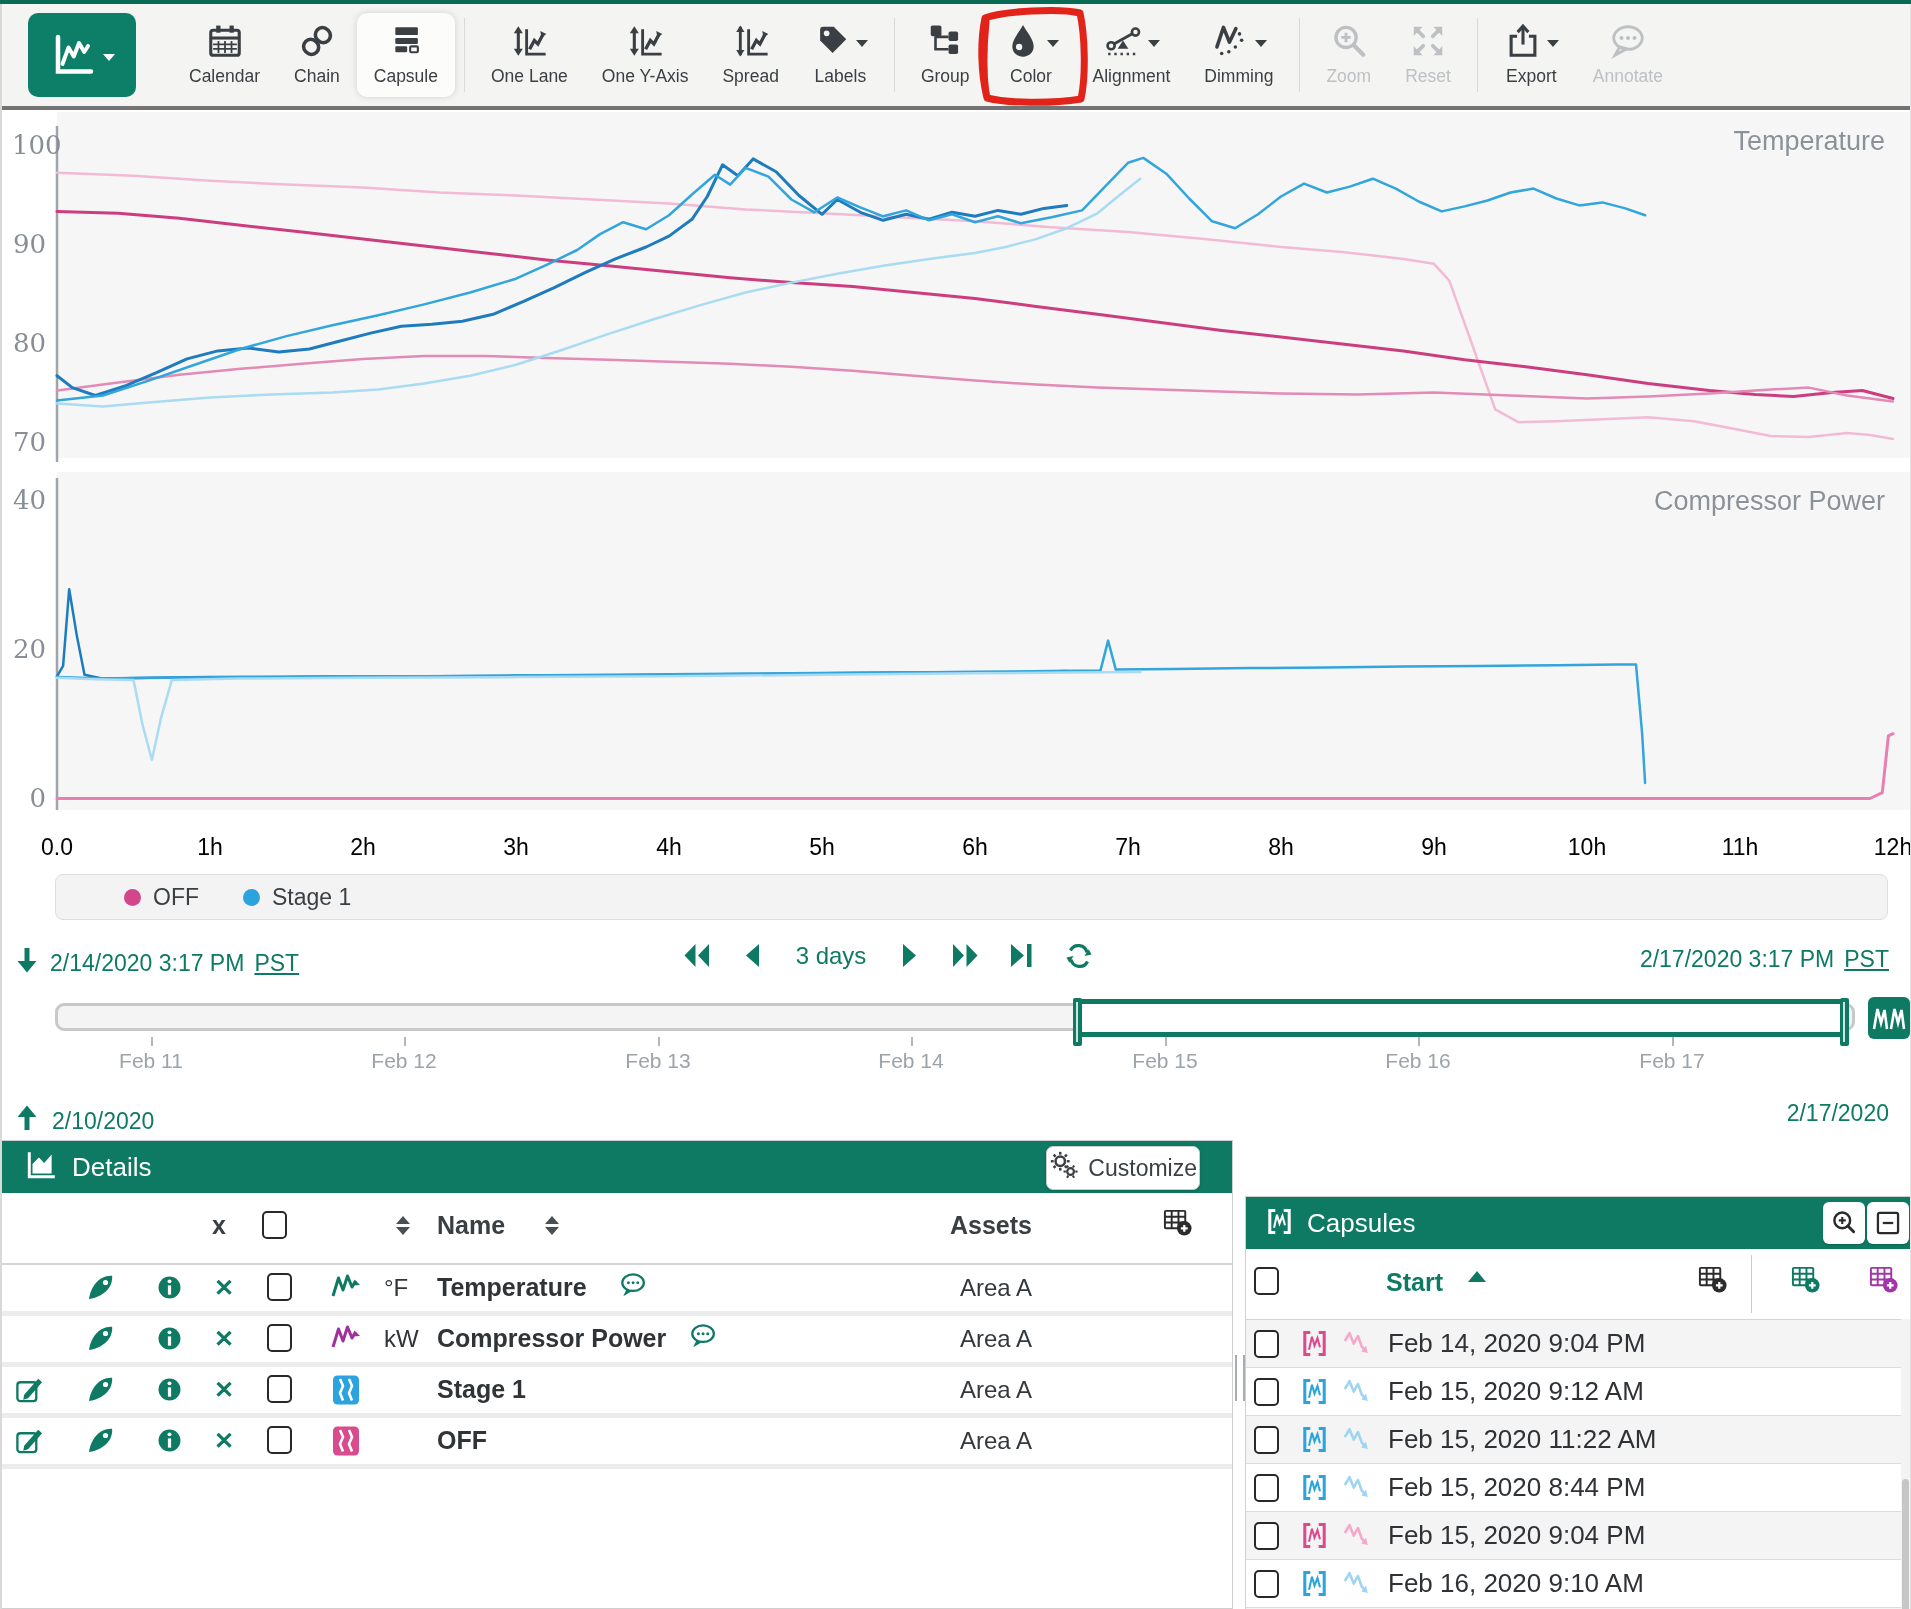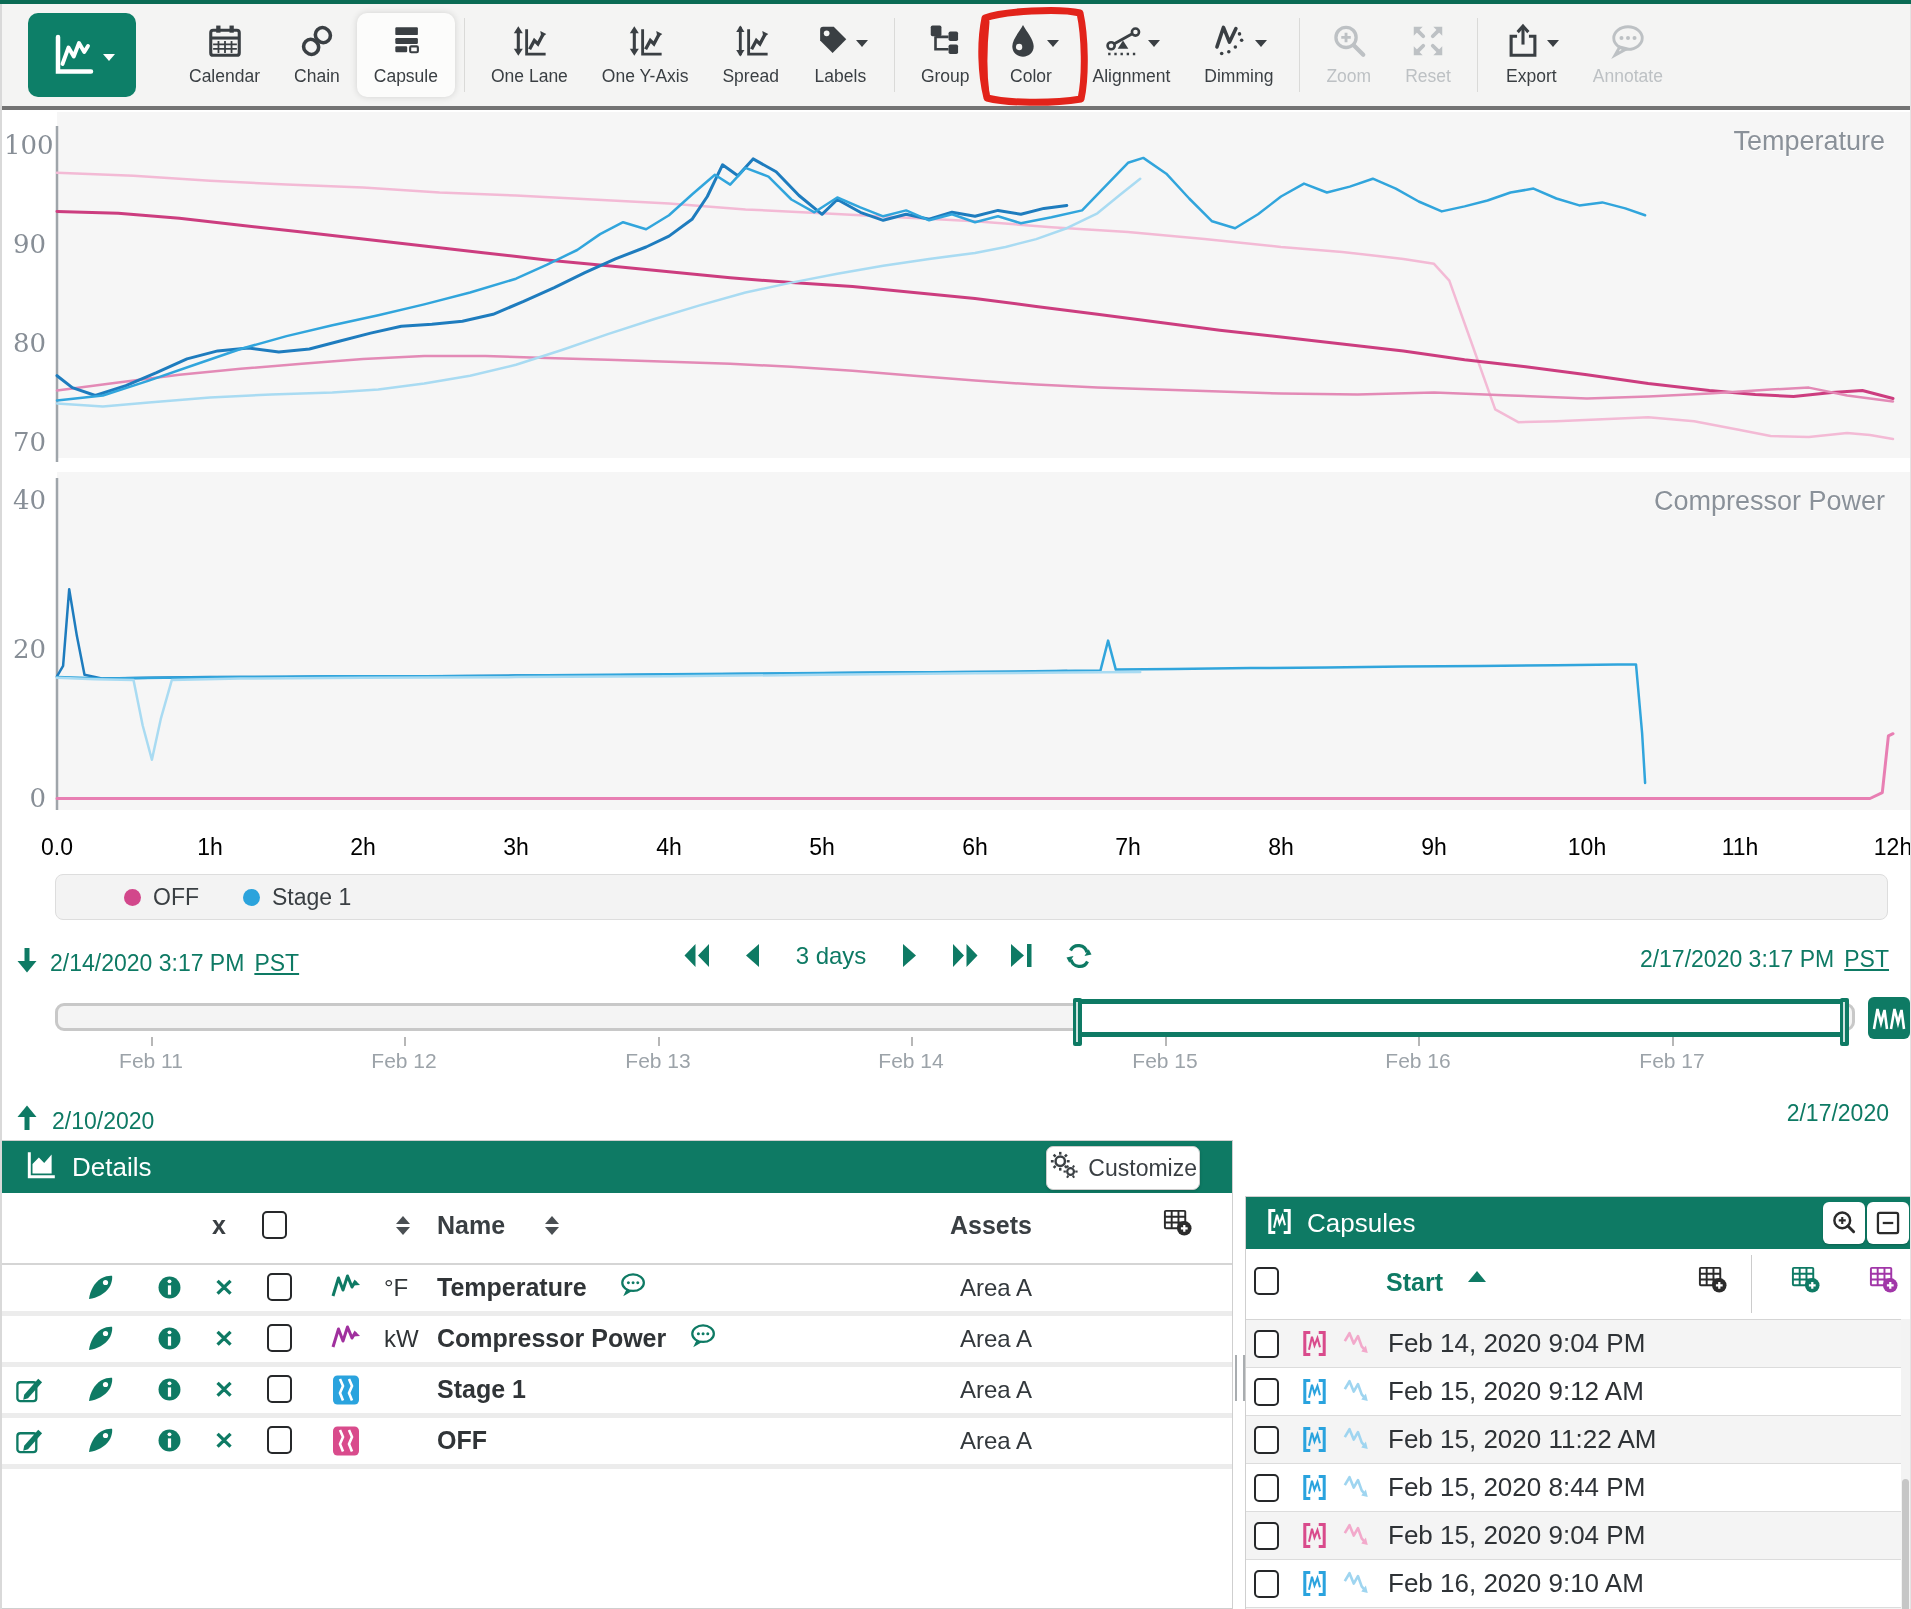--- a/index.html
+++ b/index.html
@@ -326,21 +326,21 @@
       <svg class="lane-svg" style="top:6px" width="1861" height="356">
         <rect x="7" y="0" width="1854" height="346" fill="#f6f6f6"></rect>
         <line x1="7" y1="14" x2="7" y2="350" stroke="#9fa5aa" stroke-width="2.5"></line>
         <polyline points="7.0,60.7 83.5,63.7 160.0,68.7 236.5,72.6 313.0,75.6 389.5,80.5 466.0,83.5 542.5,87.5 619.0,91.4 695.5,97.4 772.0,101.3 848.5,105.3 925.0,109.3 1001.5,115.2 1078.0,120.1 1154.5,127.1 1231.0,135.0 1292.2,139.9 1353.4,146.9 1384.0,151.8 1399.3,168.7 1422.3,233.0 1445.2,297.4 1468.2,310.2 1506.4,309.2 1552.3,307.3 1598.2,305.3 1644.1,309.2 1690.0,318.1 1720.6,324.1 1758.8,325.1 1797.1,321.1 1820.0,323.1 1843.0,327.1" fill="none" stroke="#F3BAD5" stroke-width="2.5" stroke-linejoin="round" stroke-linecap="round"></polyline>
         <polyline points="7.0,99.4 68.2,101.3 129.4,106.3 190.6,113.2 251.8,120.1 313.0,127.1 374.2,134.0 435.4,140.9 496.6,147.9 557.8,153.8 619.0,159.7 680.2,165.7 741.4,170.6 802.6,174.6 863.8,180.5 925.0,186.5 986.2,194.4 1047.4,202.3 1108.6,210.2 1169.8,218.2 1231.0,225.1 1292.2,232.0 1353.4,238.9 1414.6,247.8 1475.8,254.8 1537.0,262.7 1598.2,271.6 1659.4,278.5 1705.3,282.5 1743.5,284.5 1781.8,280.5 1812.4,278.5 1843.0,286.5" fill="none" stroke="#CC3D7F" stroke-width="3" stroke-linejoin="round" stroke-linecap="round"></polyline>
         <polyline points="7.0,278.5 68.2,270.6 129.4,262.7 190.6,256.8 251.8,251.8 313.0,246.9 374.2,243.9 435.4,243.9 496.6,245.9 557.8,247.8 619.0,249.8 680.2,251.8 741.4,254.8 802.6,258.7 863.8,263.7 925.0,268.6 986.2,272.6 1047.4,275.6 1108.6,277.6 1169.8,279.5 1231.0,281.5 1307.5,282.5 1384.0,280.5 1460.5,283.5 1537.0,286.5 1598.2,284.5 1659.4,281.5 1720.6,277.6 1758.8,275.6 1797.1,283.5 1843.0,289.4" fill="none" stroke="#E38AB6" stroke-width="2.5" stroke-linejoin="round" stroke-linecap="round"></polyline>
         <polyline points="7.0,263.7 22.3,275.6 45.3,283.5 75.9,273.6 106.5,260.7 137.0,246.9 167.7,238.9 198.3,236.0 228.8,239.9 259.4,237.0 290.1,229.0 320.6,221.1 351.3,214.2 381.9,212.2 412.4,209.2 443.1,202.3 473.6,189.4 504.3,175.6 534.9,160.7 565.4,146.9 596.1,135.0 619.0,124.1 642.0,107.3 657.3,84.5 672.5,52.8 687.9,63.7 703.1,46.9 726.1,59.8 749.0,83.5 772.0,102.3 787.3,87.5 810.3,100.3 833.2,108.3 856.1,102.3 879.1,107.3 902.0,100.3 925.0,104.3 948.0,98.4 970.9,102.3 993.9,96.4 1016.8,93.4" fill="none" stroke="#1E7CBE" stroke-width="3" stroke-linejoin="round" stroke-linecap="round"></polyline>
         <polyline points="7.0,288.4 52.9,283.5 98.8,268.6 144.7,252.8 190.6,237.0 236.5,224.1 282.4,213.2 328.3,203.3 374.2,192.4 420.1,180.5 466.0,166.7 496.6,152.8 527.2,138.0 550.1,122.1 573.1,110.2 596.1,117.2 619.0,103.3 642.0,82.5 664.9,62.7 680.2,72.6 695.5,55.8 718.5,64.7 741.4,87.5 764.4,100.3 787.3,85.5 810.3,95.4 833.2,104.3 856.1,98.4 879.1,108.3 902.0,102.3 925.0,110.2 948.0,104.3 970.9,111.2 1001.5,105.3 1032.1,98.4 1055.0,74.6 1078.0,50.8 1093.3,45.9 1116.3,61.7 1139.2,86.5 1162.1,109.3 1185.1,116.2 1208.0,102.3 1231.0,84.5 1254.0,71.6 1276.9,80.5 1299.8,74.6 1322.8,66.7 1345.8,76.6 1368.7,89.5 1391.7,99.4 1414.6,94.4 1437.5,88.5 1460.5,80.5 1483.5,76.6 1506.4,86.5 1529.3,93.4 1552.3,90.4 1575.3,96.4 1595.1,103.3" fill="none" stroke="#31A5DC" stroke-width="2.5" stroke-linejoin="round" stroke-linecap="round"></polyline>
         <polyline points="7.0,291.4 52.9,294.4 98.8,290.4 160.0,285.5 221.2,282.5 282.4,280.5 328.3,277.6 374.2,271.6 420.1,263.7 466.0,252.8 511.9,238.0 557.8,222.1 603.7,207.3 649.6,193.4 695.5,180.5 741.4,170.6 787.3,161.7 833.2,153.8 879.1,146.9 925.0,140.9 955.6,135.0 986.2,127.1 1016.8,116.2 1047.4,101.3 1070.4,82.5 1090.2,66.7" fill="none" stroke="#A9DBF2" stroke-width="2.5" stroke-linejoin="round" stroke-linecap="round"></polyline>
       </svg>
-      <div class="ytick" style="left:4px;top:26px">100</div>
+      <div class="ytick" style="left:12px;top:26px">100</div>
       <div class="ytick" style="left:2px;top:125px">90</div>
       <div class="ytick" style="left:2px;top:224px">80</div>
       <div class="ytick" style="left:2px;top:323px">70</div>
       <div class="lane-title" style="top:20px">Temperature</div>
       <svg class="lane-svg" style="top:366px" width="1861" height="348">
         <rect x="7" y="0" width="1854" height="338" fill="#f6f6f6"></rect>
         <line x1="7" y1="6" x2="7" y2="338" stroke="#9fa5aa" stroke-width="2.5"></line>
         <polyline points="7.0,326.5 313.0,326.5 619.0,326.5 925.0,326.5 1231.0,326.5 1537.0,326.5 1766.5,326.5 1820.0,326.5 1832.3,320.6 1838.4,263.9 1843.0,261.7" fill="none" stroke="#E87FB3" stroke-width="3" stroke-linejoin="round" stroke-linecap="round"></polyline>
         <polyline points="7.0,204.3 13.1,193.9 19.2,117.2 26.9,164.1 34.5,202.8 52.9,206.6 98.8,205.8 160.0,205.1 236.5,205.1 313.0,204.3 389.5,204.3 466.0,203.6 542.5,203.6 619.0,202.8 695.5,202.1 772.0,201.3 848.5,200.6 925.0,199.9 970.9,199.9 1016.8,199.1" fill="none" stroke="#1E7CBE" stroke-width="2.5" stroke-linejoin="round" stroke-linecap="round"></polyline>
         <polyline points="7.0,205.1 52.9,206.6 114.1,205.8 190.6,205.1 282.4,204.3 374.2,204.3 466.0,203.6 557.8,202.8 649.6,202.1 741.4,201.3 833.2,200.6 925.0,199.9 1001.5,199.1 1050.5,198.4 1058.1,168.6 1065.8,197.6 1123.9,196.9 1200.4,196.1 1276.9,195.4 1353.4,194.6 1429.9,193.9 1506.4,193.2 1567.6,192.4 1586.0,192.4 1592.1,261.0 1595.1,310.9" fill="none" stroke="#31A5DC" stroke-width="2.5" stroke-linejoin="round" stroke-linecap="round"></polyline>

